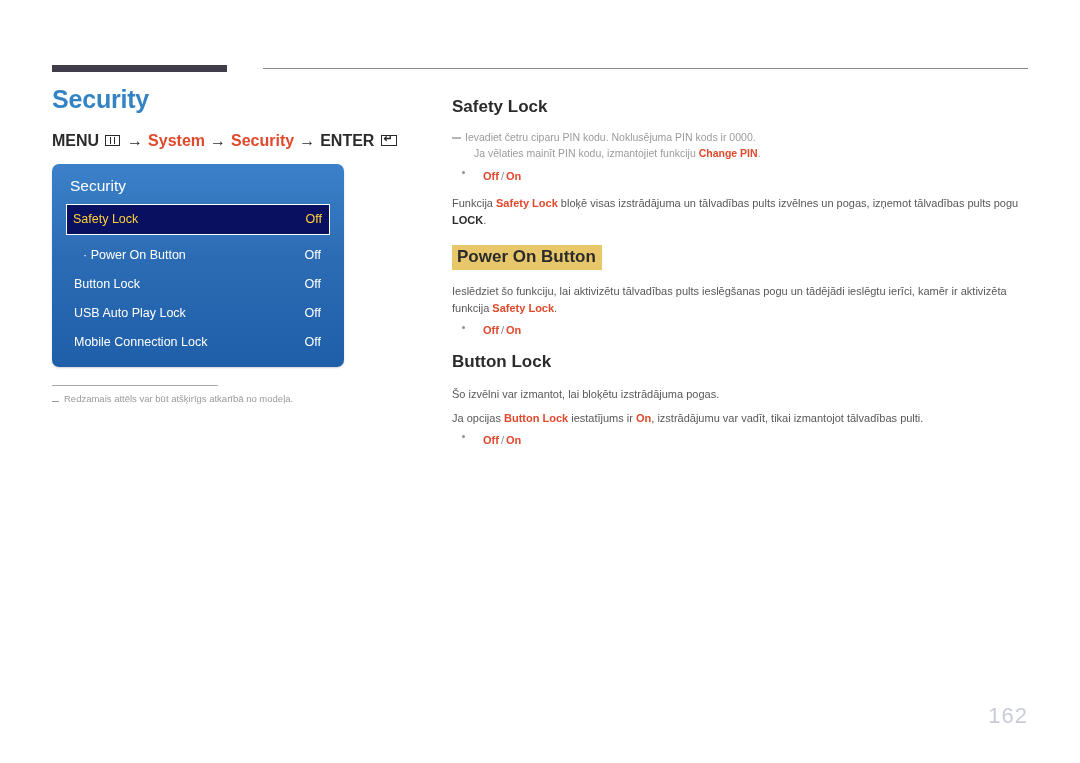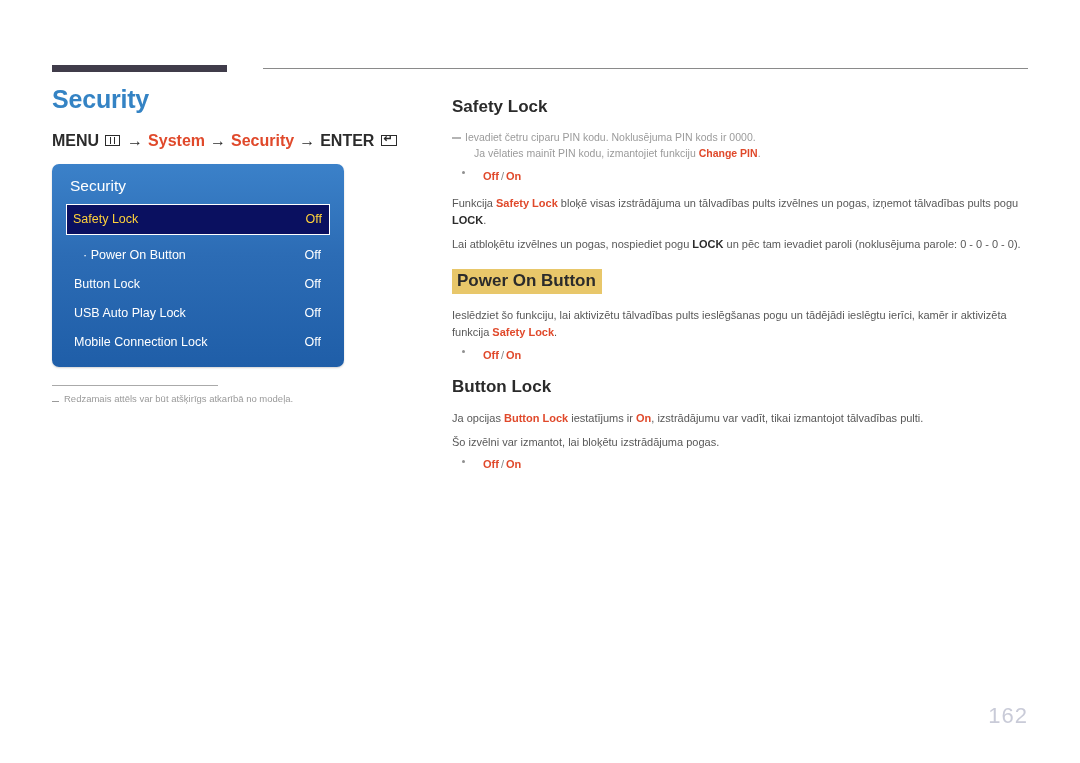--- a/index.html
+++ b/index.html
@@ -322,42 +322,41 @@
       </span>
     </div>
 
     <div class="bullet">
       <span class="dot"></span>
       <span><span class="opt">Off</span><span class="sep">/</span><span class="opt">On</span></span>
     </div>
 
     <p class="para"><span>Funkcija </span><span class="accent">Safety Lock</span><span> bloķē visas izstrādājuma un tālvadības pults izvēlnes un pogas, izņemot tālvadības pults pogu </span><span class="strong">LOCK</span><span>.</span></p>
 
-    <p class="para"><span>Lai atbloķētu izvēlnes un pogas, nospiediet pogu </span><span class="strong">LOCK</span><span> un pēc tam ievadiet paroli (noklusējuma parole: 0 - 0 - 0 - 0).</span></p>
   </div>
 
   <div class="block">
     <div class="sec-title-wrap">
       <h2 class="sec-title hl">Power On Button</h2>
     </div>
 
     <p class="para"><span>Ieslēdziet šo funkciju, lai aktivizētu tālvadības pults ieslēgšanas pogu un tādējādi ieslēgtu ierīci, kamēr ir aktivizēta funkcija </span><span class="accent">Safety Lock</span><span>.</span></p>
 
     <div class="bullet">
       <span class="dot"></span>
       <span><span class="opt">Off</span><span class="sep">/</span><span class="opt">On</span></span>
     </div>
   </div>
 
   <div class="block">
     <h2 class="sec-title">Button Lock</h2>
 
+    <p class="para">Šo izvēlni var izmantot, lai bloķētu izstrādājuma pogas.</p>
+
     <p class="para"><span>Ja opcijas </span><span class="accent">Button Lock</span><span> iestatījums ir </span><span class="accent">On</span><span>, izstrādājumu var vadīt, tikai izmantojot tālvadības pulti.</span></p>
-
-    <p class="para">Šo izvēlni var izmantot, lai bloķētu izstrādājuma pogas.</p>
 
     <div class="bullet">
       <span class="dot"></span>
       <span><span class="opt">Off</span><span class="sep">/</span><span class="opt">On</span></span>
     </div>
   </div>
 
 </div>
 
 <div class="page-number">162</div>

